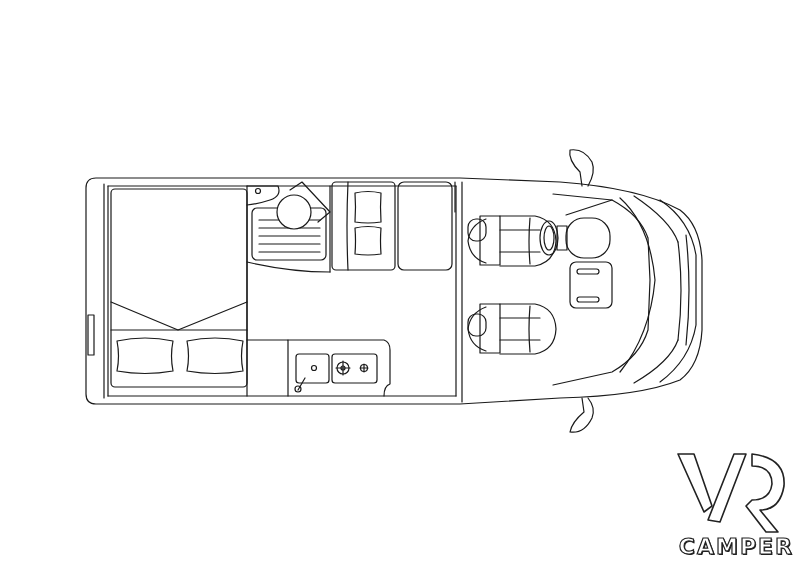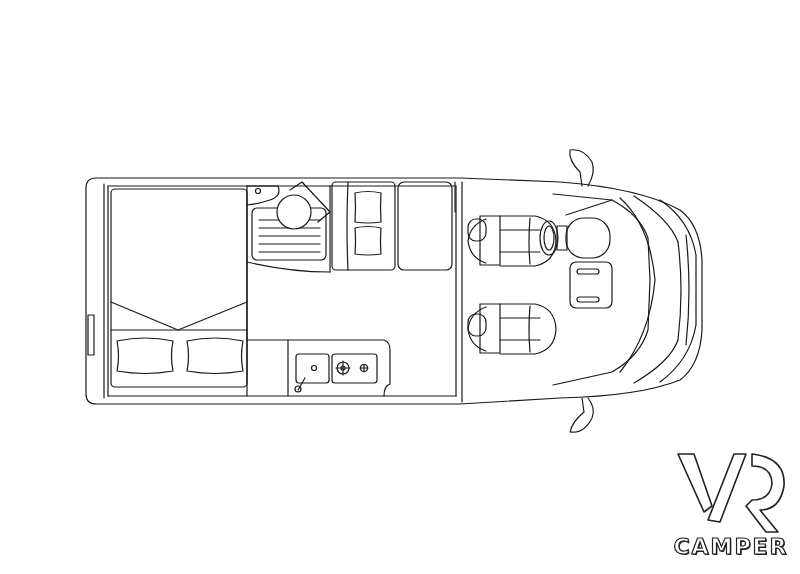--- a/index.html
+++ b/index.html
@@ -1,19 +1,19 @@
 <!DOCTYPE html>
 <html><head>
 <meta charset="utf-8">
 <style>
   html, body { margin:0; padding:0; background:#ffffff; }
   body { width:800px; height:574px; position:relative; overflow:hidden; font-family:"Liberation Sans", sans-serif; }
   #plan { position:absolute; left:0; top:0; width:800px; height:574px; }
   .logo { position:absolute; left:668px; top:448px; width:126px; height:120px; }
-  .logo-text { position:absolute; left:0; top:86px; width:126px; text-align:center; font-family:"DejaVu Sans", sans-serif; font-weight:bold; font-size:22px; letter-spacing:2px; color:#fff; -webkit-text-stroke:1.2px #222; text-shadow:1px 1px 0 #222; }
+  .logo-text { position:absolute; left:0; top:86px; width:126px; text-align:right; font-family:"DejaVu Sans", sans-serif; font-weight:bold; font-size:22px; letter-spacing:2px; color:#fff; -webkit-text-stroke:1.2px #222; text-shadow:1px 1px 0 #222; }
 </style>
 </head>
 <body>
 
 <svg id="plan" viewBox="0 0 800 574" xmlns="http://www.w3.org/2000/svg" fill="none" stroke="#1a1a1a" stroke-width="1.2" stroke-linejoin="round" stroke-linecap="round">
 
   <g>
     <path d="M96,178 L460,178 L560,182 Q640,188 680,210 Q700,225 702,260 L702,330 Q700,365 680,380 Q640,396 560,398 L460,404 L96,404 Q86,404 86,394 L86,188 Q86,178 96,178 Z"></path>
     <path d="M104,184 L104,398"></path>
     <path d="M108,186 L456,186 M108,396 L456,396"></path>

